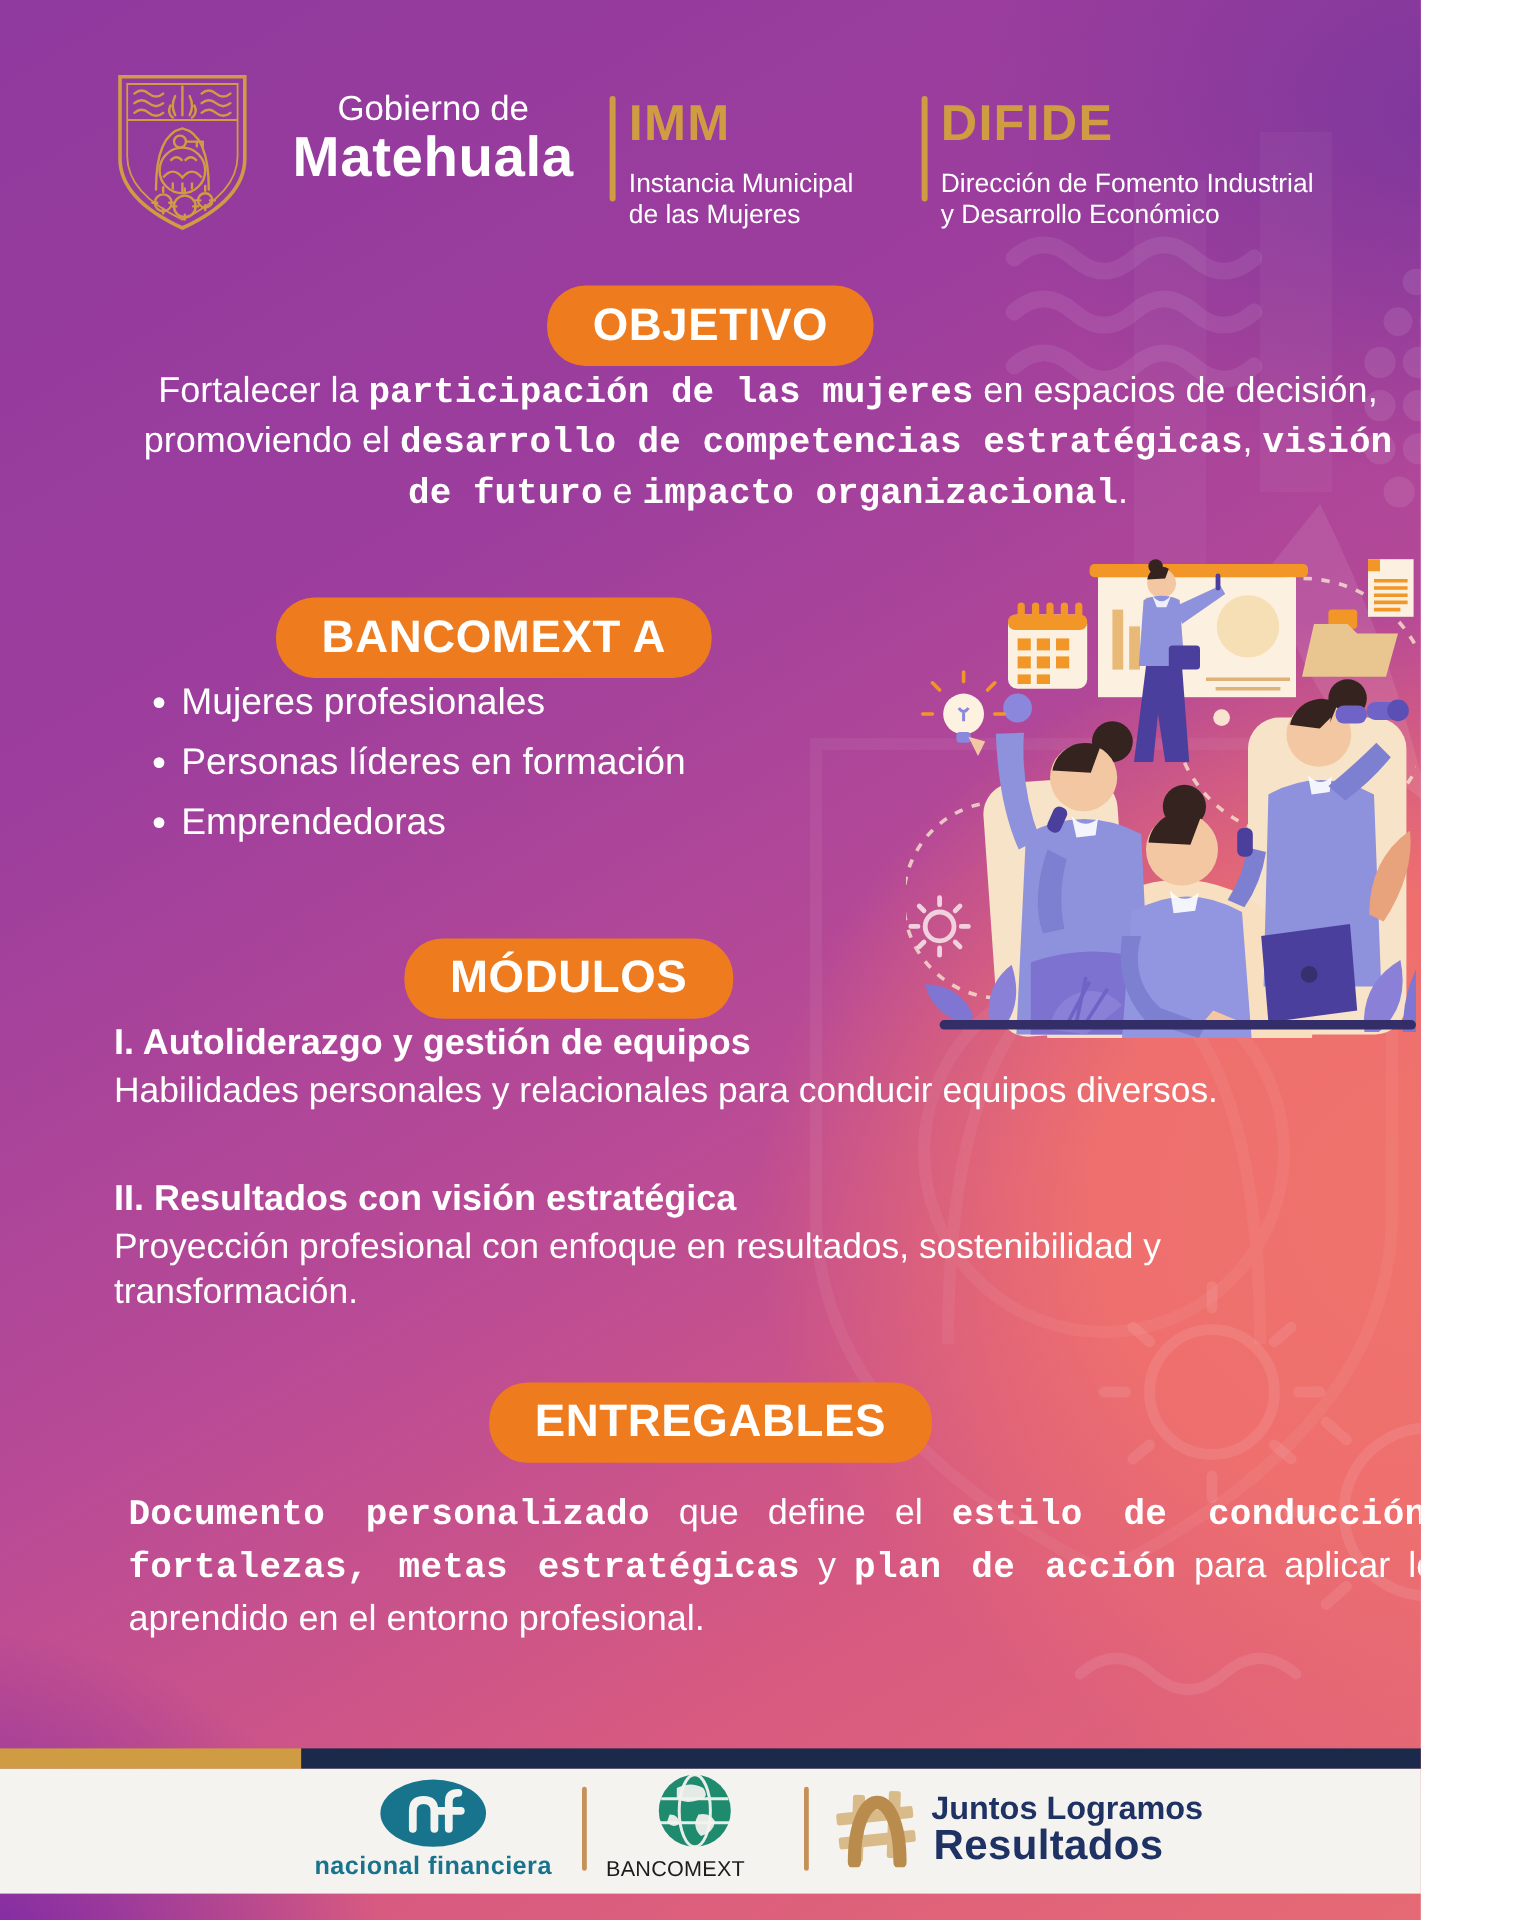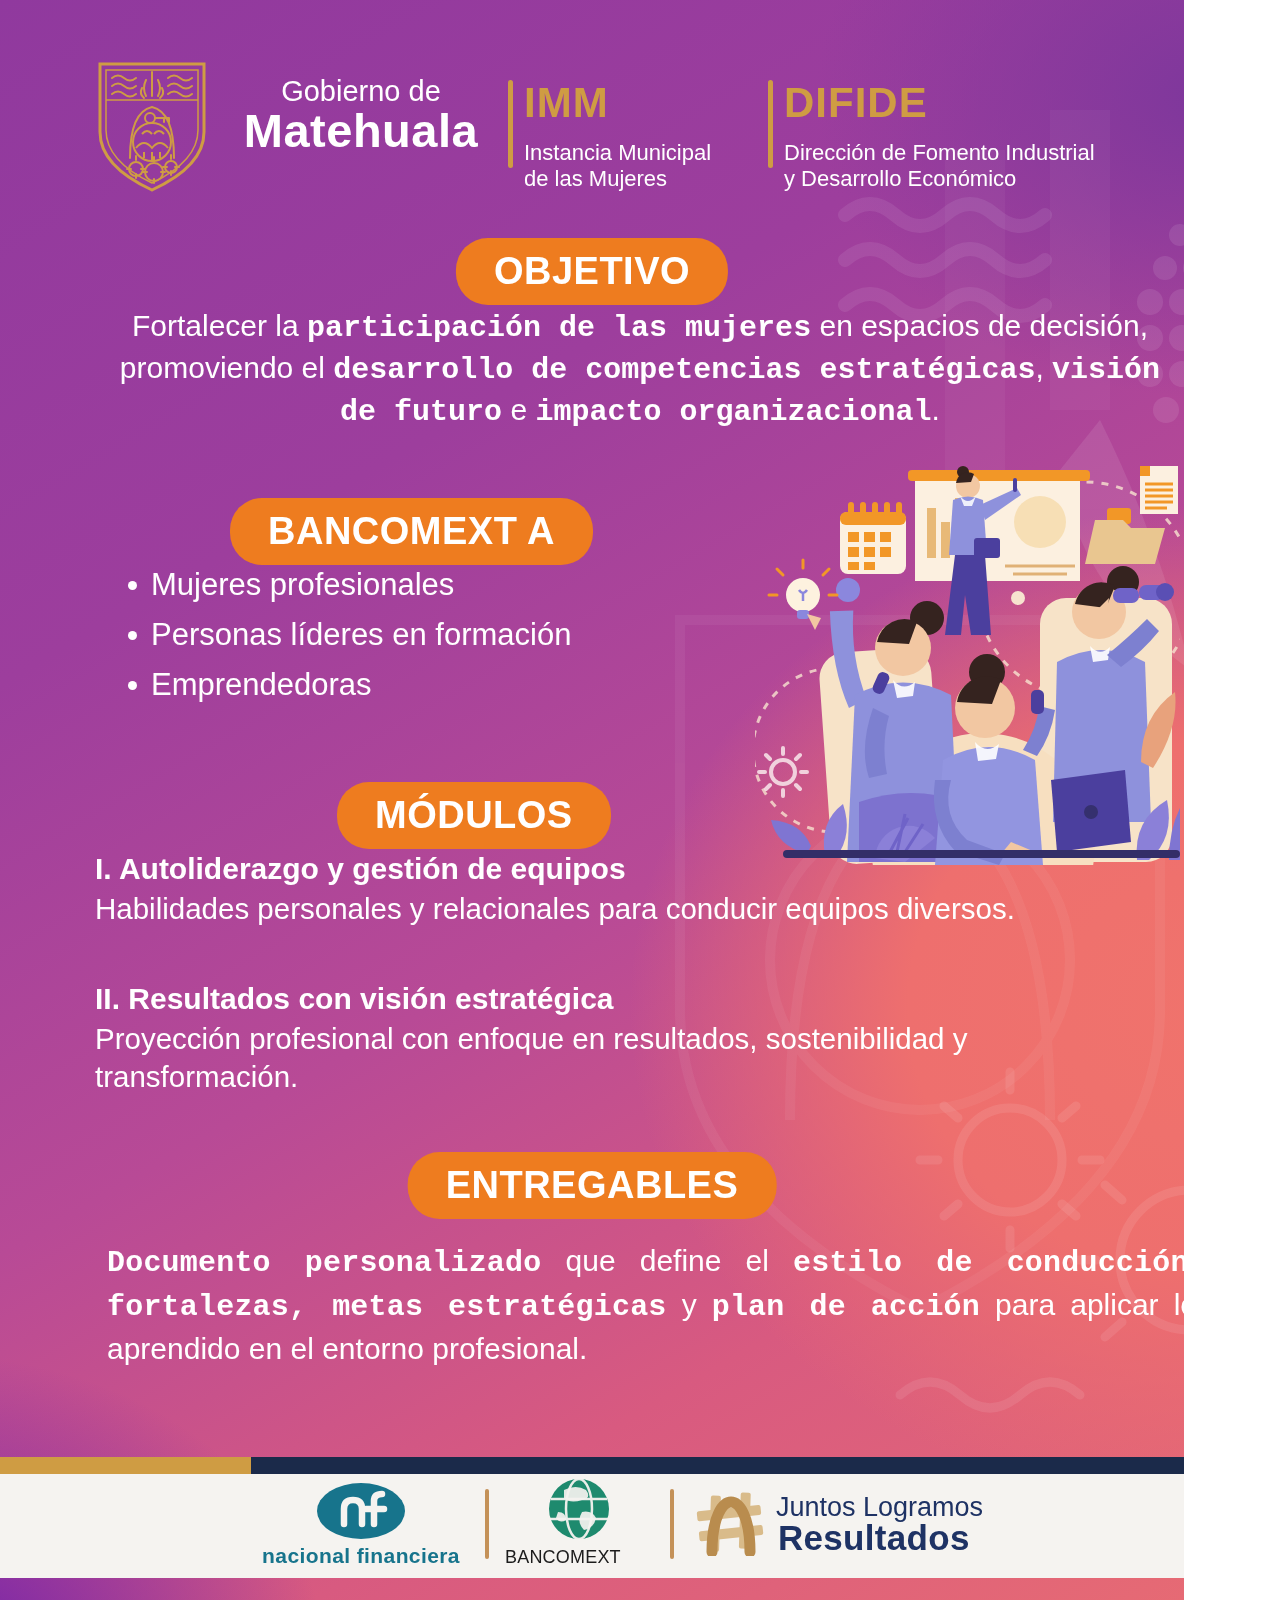--- a/index.html
+++ b/index.html
@@ -41,21 +41,21 @@
   .entregables-text .b{letter-spacing:.2px;}
   
   .stripe-gold{left:0;top:1457px;width:251px;height:17px;background:var(--c-gold,#c99a4b);}
   .stripe-navy{left:251px;top:1457px;width:1029px;height:17px;background:var(--c-navy,#1b2a4a);}
   .footer-band{left:0;top:1474px;width:1280px;height:104px;background:#f5f3f0;}
   .nafin-label{left:253px;top:1544px;width:216px;text-align:center;font-size:21px;font-weight:700;
     color:var(--c-nafin_teal,#17748c);letter-spacing:.4px;}
   .bancomext-label{left:505px;top:1547px;width:150px;font-size:18px;font-weight:400;
     color:#1c1c1c;letter-spacing:.2px;}
   .sep{width:4px;height:70px;background:#c49158;border-radius:2px;top:1489px;}
-  .juntos-line1{left:776px;top:1492px;font-size:27px;font-weight:400;color:var(--c-juntos_navy,#1e3264);}
+  .juntos-line1{left:776px;top:1492px;font-size:27px;font-weight:700;color:var(--c-juntos_navy,#1e3264);}
   .juntos-line2{left:778px;top:1518px;font-size:35px;font-weight:700;color:var(--c-juntos_navy,#1e3264);letter-spacing:.3px;}
 </style>
 </head>
 <body>
 
 <div class="poster">
 
   <svg class="abs" style="left:0;top:0;" width="1280" height="1600" viewBox="0 0 1280 1600">
     <g stroke="#ffffff" stroke-width="14" fill="none" opacity="0.08" stroke-linecap="round">
       <path d="M845,215 q25,-22 50,0 t50,0 t50,0 t50,0"></path>

